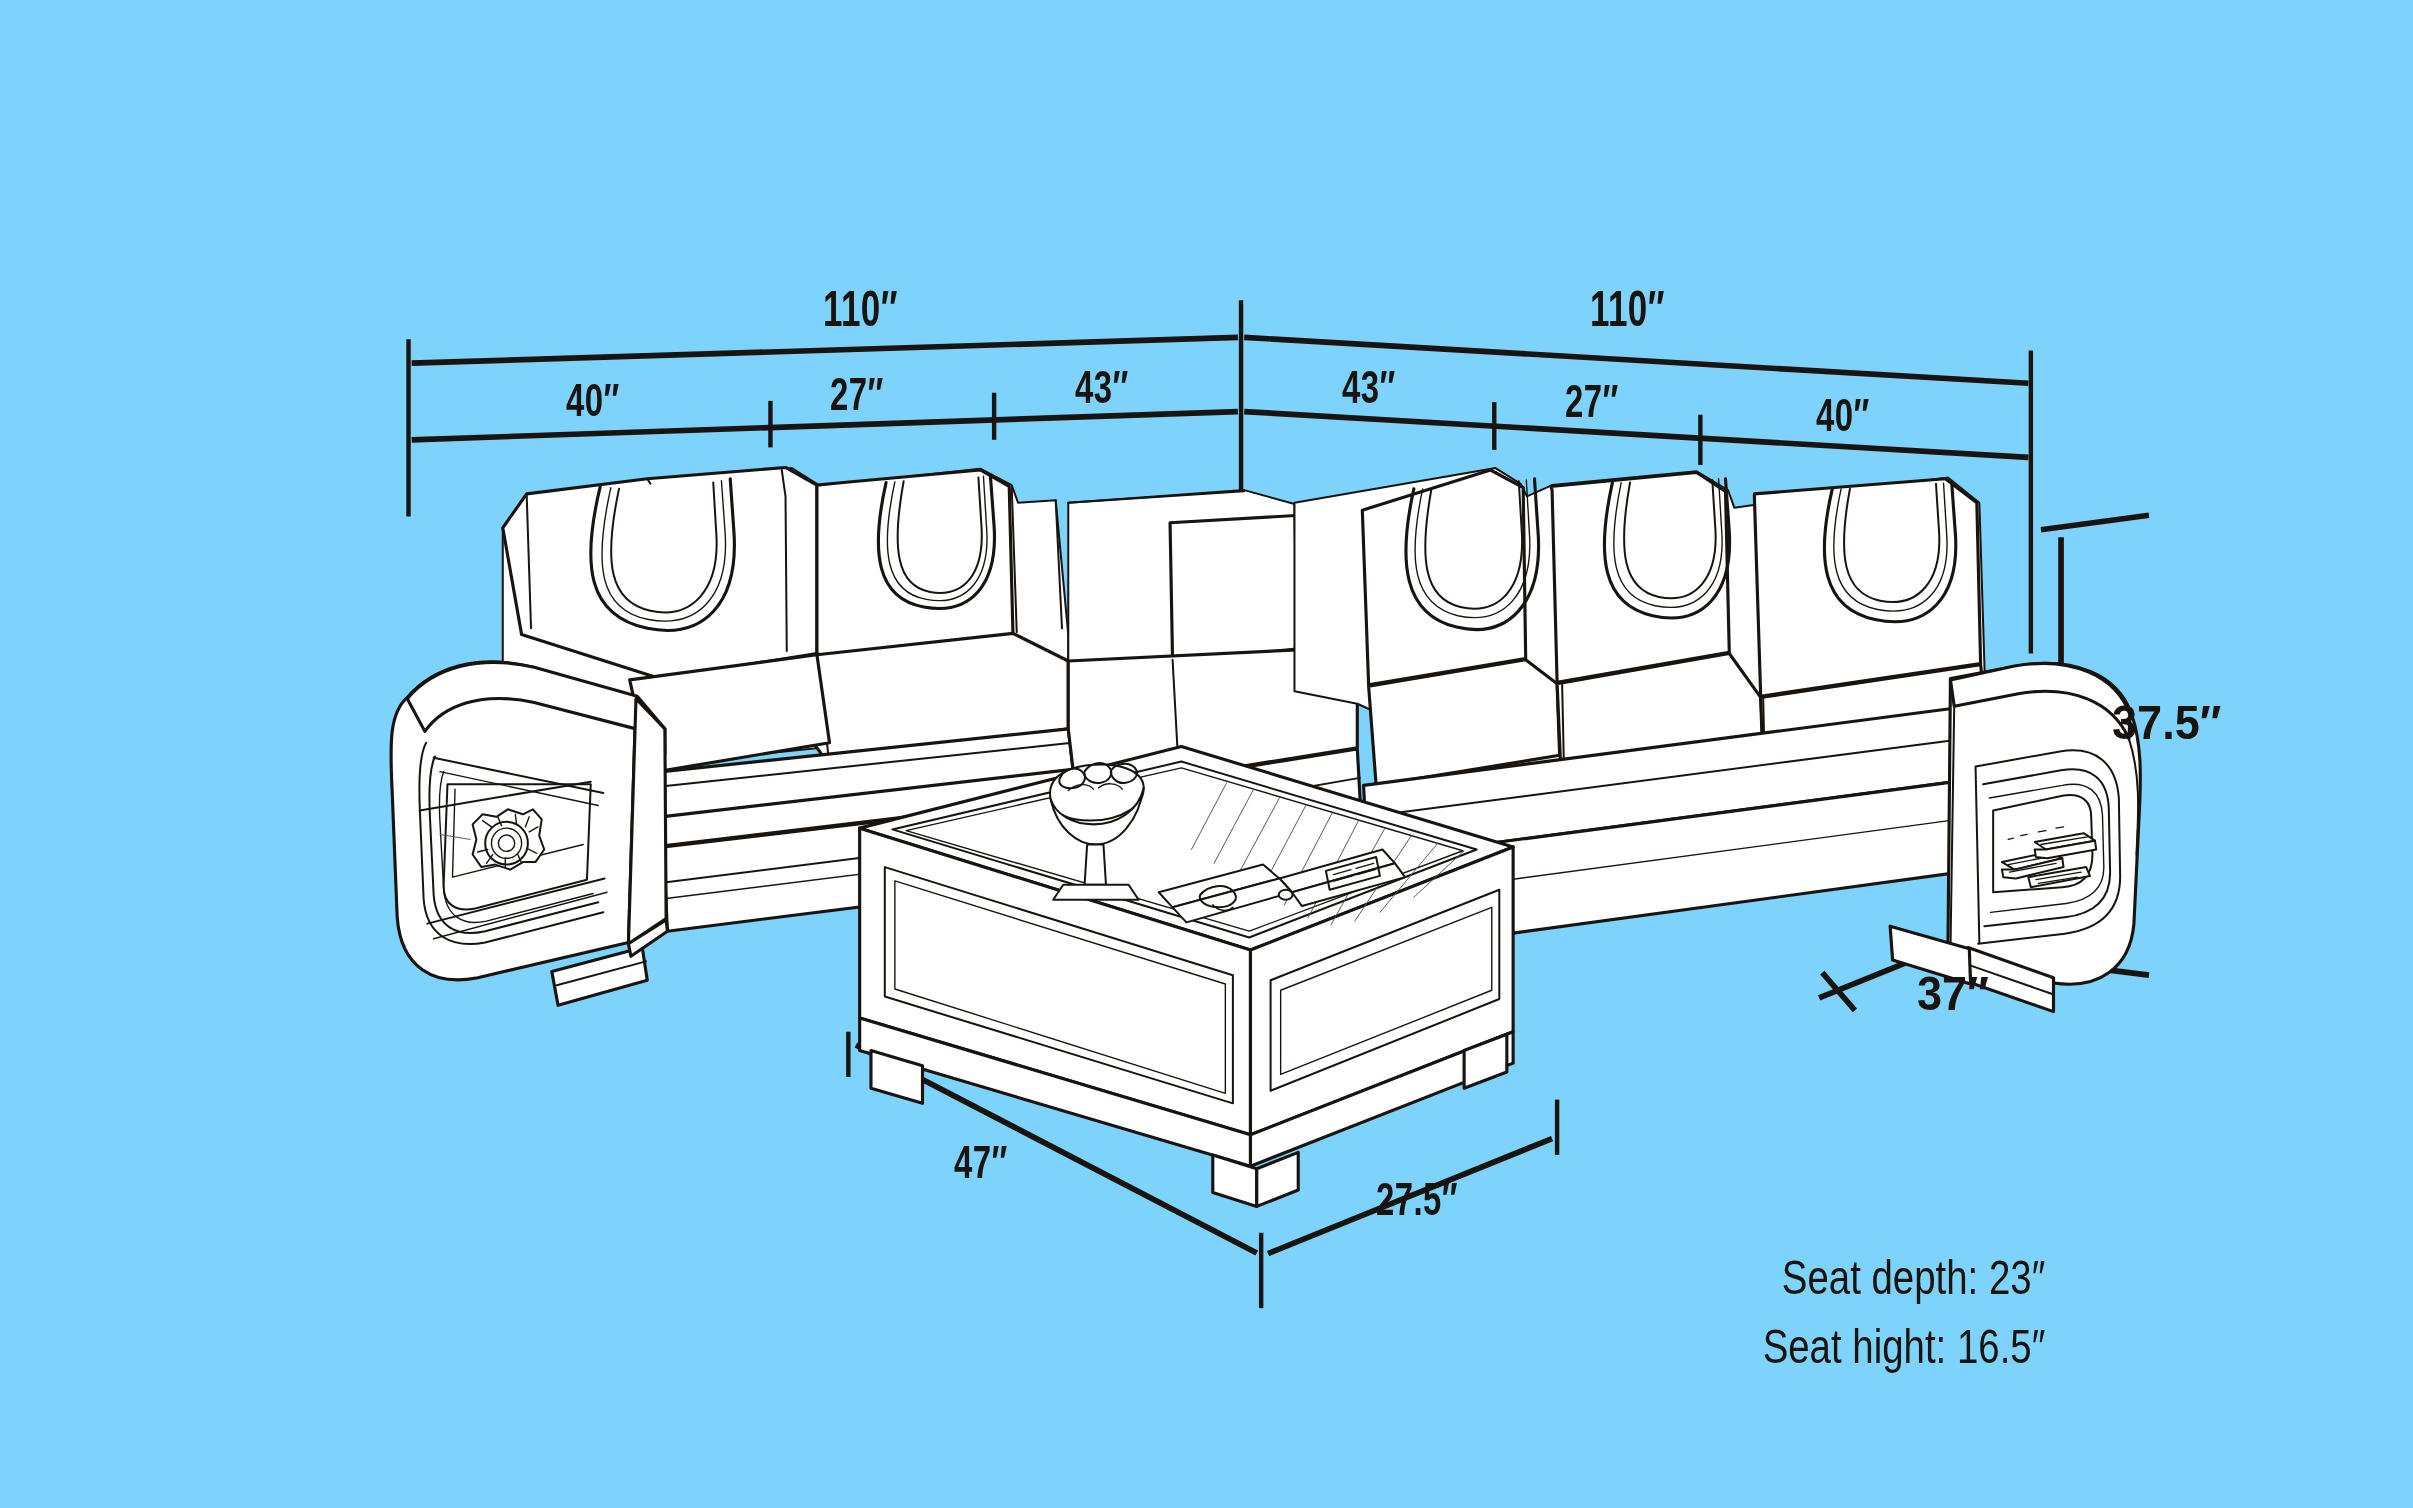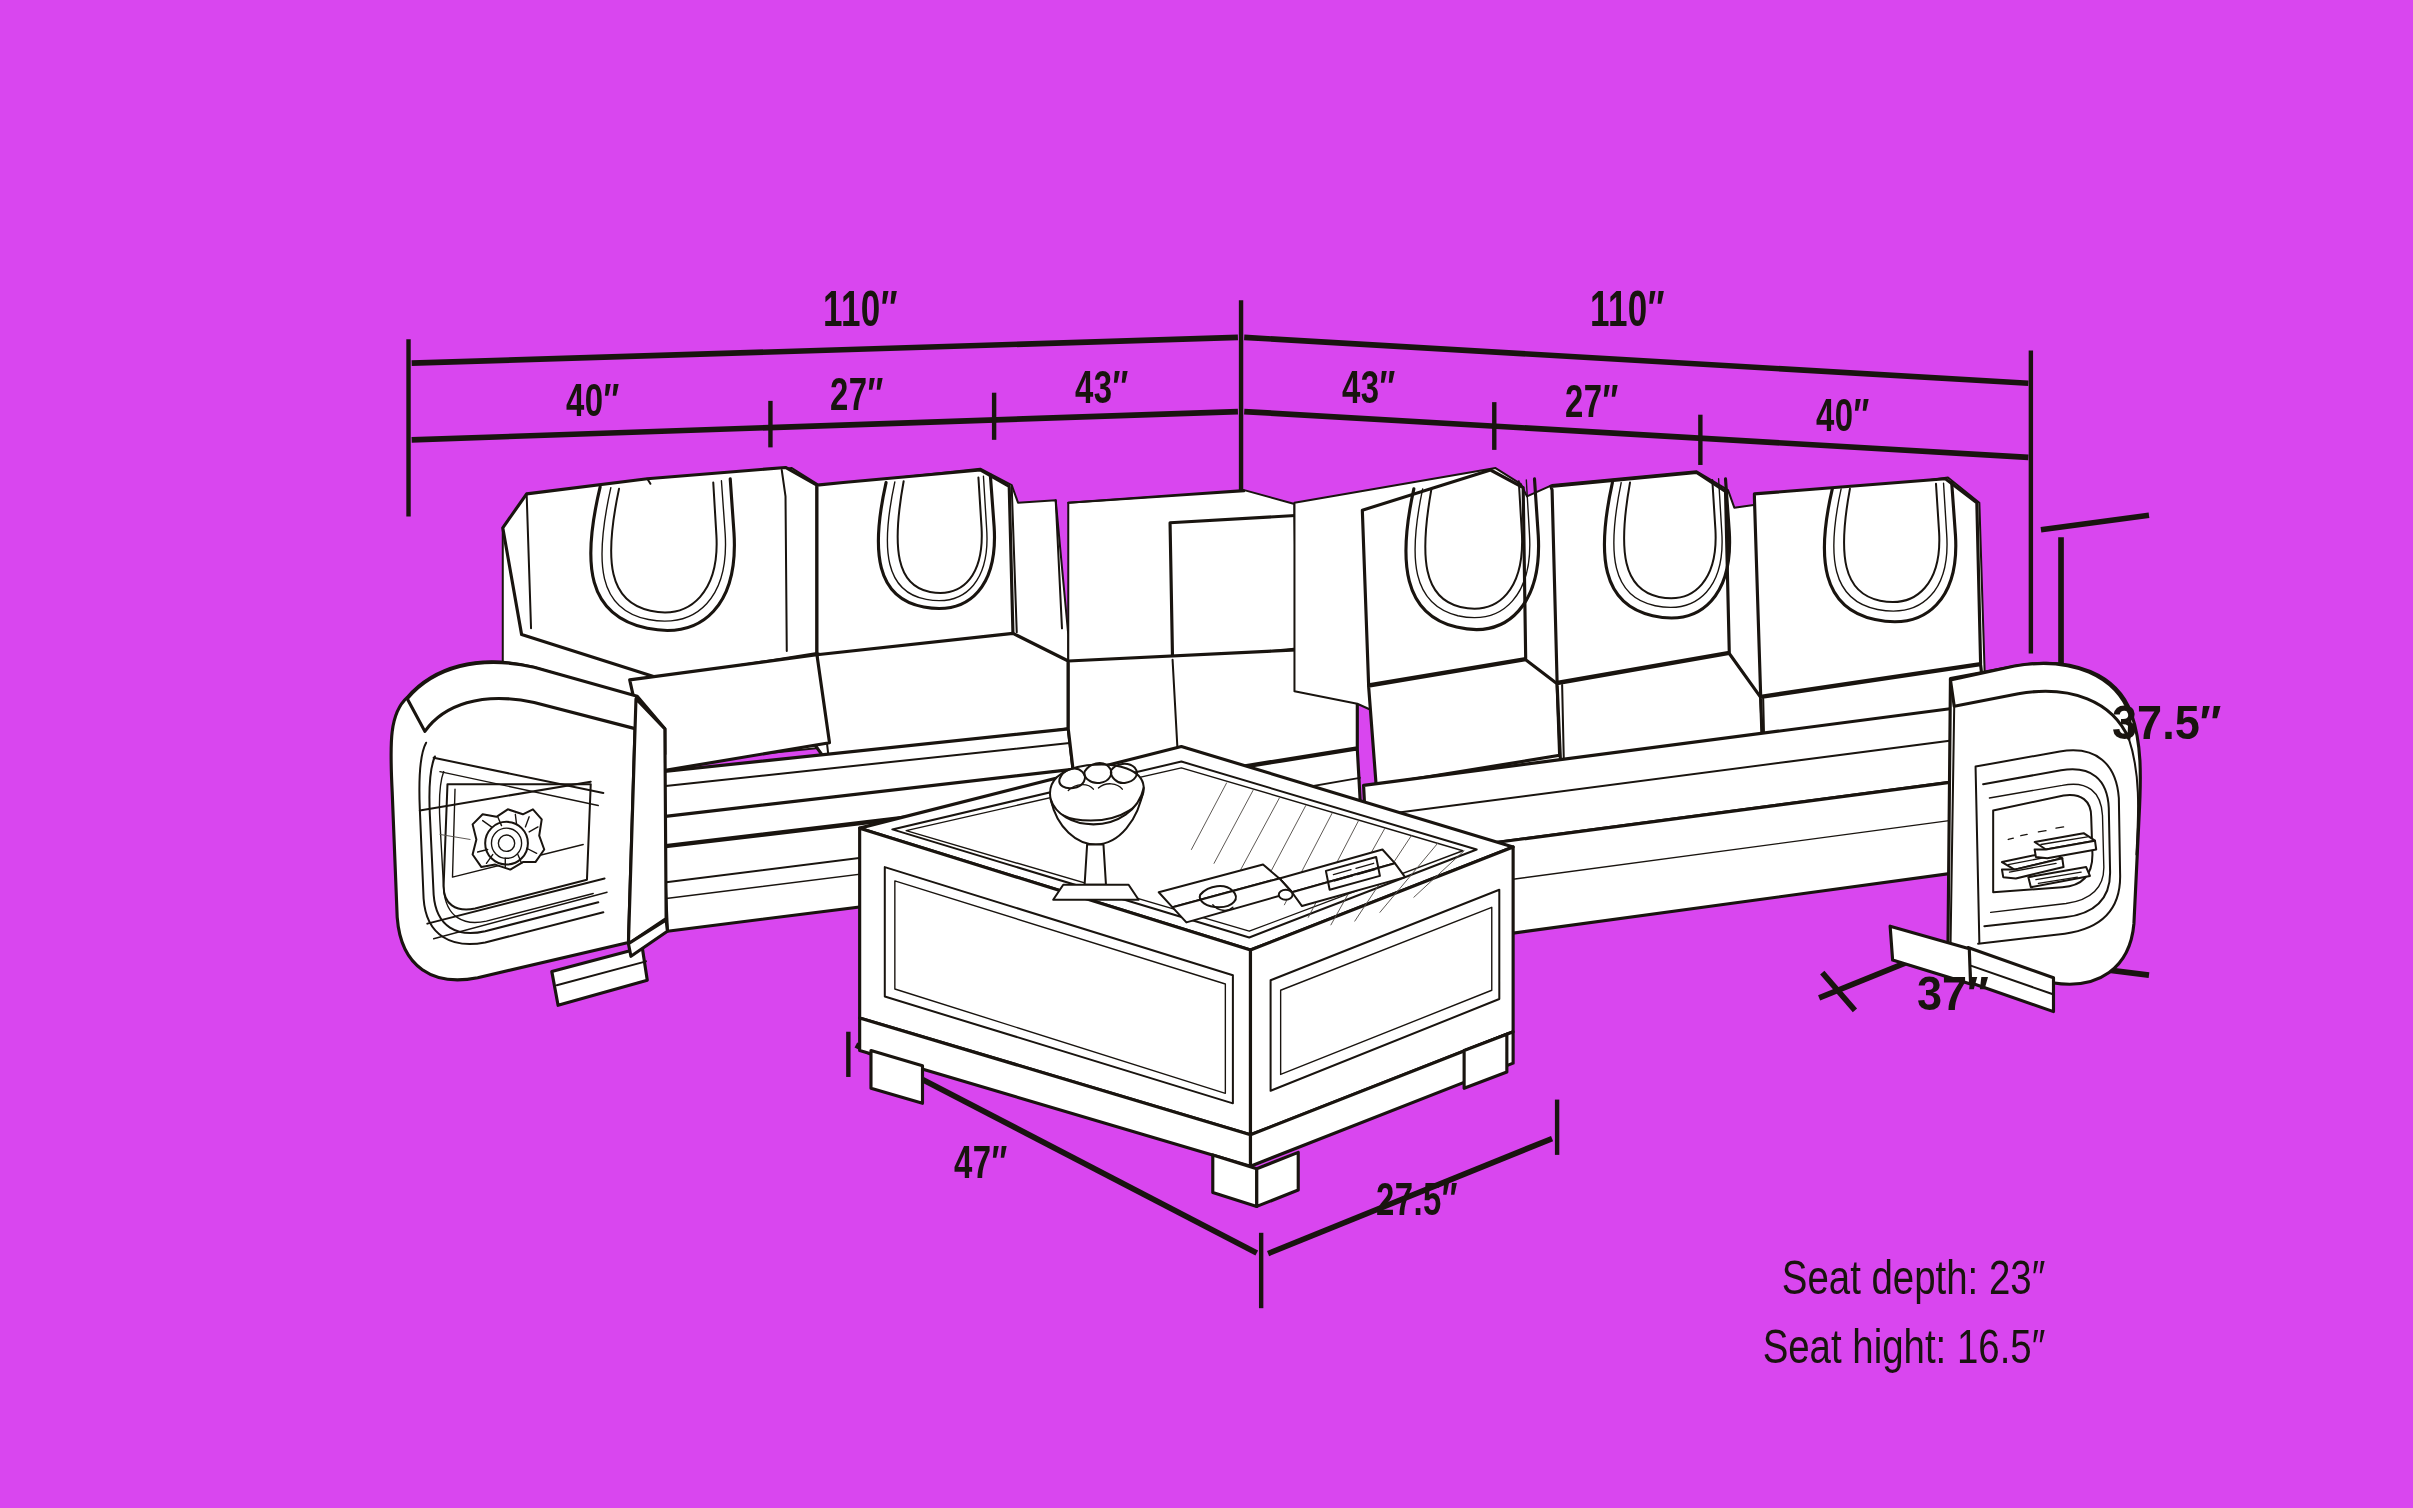--- a/index.html
+++ b/index.html
@@ -7,21 +7,21 @@
   body{
     width:2413px;height:1508px;
     font-family:"Liberation Sans", sans-serif;
     overflow:hidden;
     position:relative;
   }
   #stage{
     position:absolute;
     left:0;top:0;
     width:2413px;height:1508px;
-    background:#d946ef;
+    background:#7dd3fc;
   }
   #stage svg{
     position:absolute;left:0;top:0;
     width:2413px;height:1508px;
     display:block;
   }
   .dimtext{
     position:absolute;
     color:#19140f;
     white-space:nowrap;

